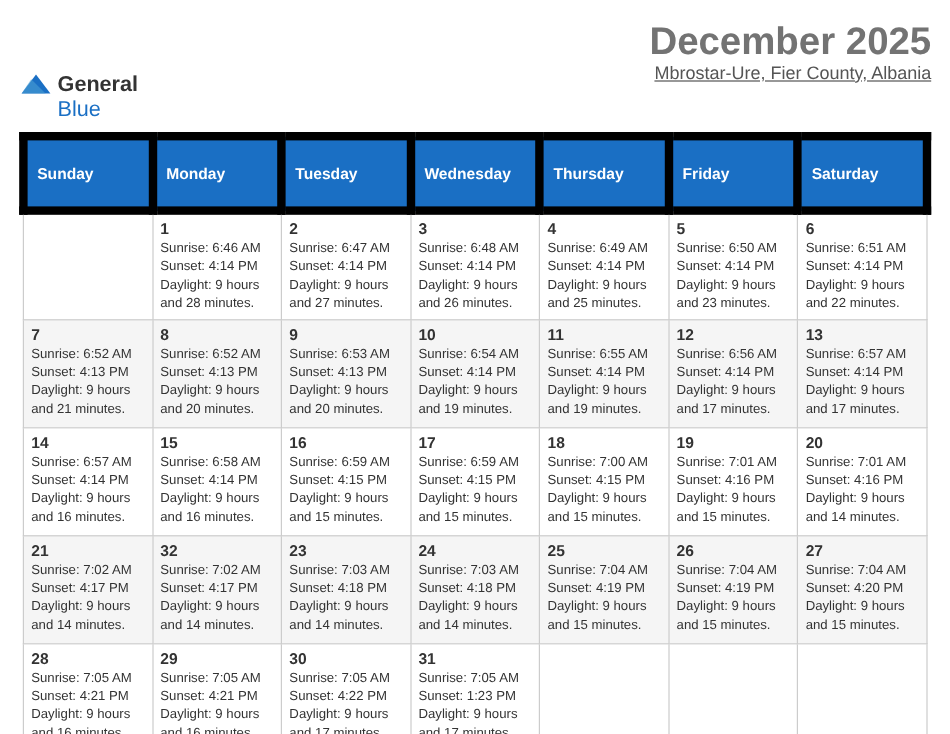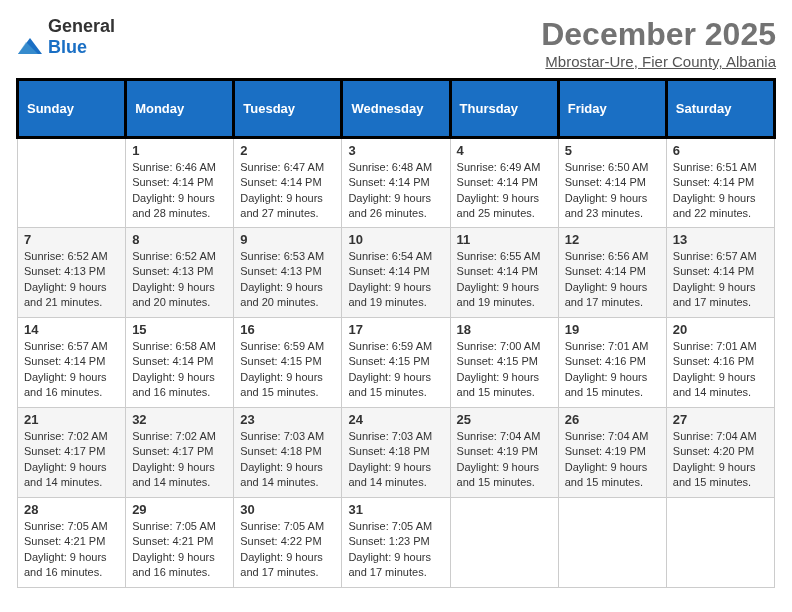--- a/index.html
+++ b/index.html
@@ -11,22 +11,23 @@
       padding: 16px;
     }
     .header {
       display: flex;
       justify-content: space-between;
       align-items: flex-start;
       margin-bottom: 8px;
     }
     .logo {
       display: flex;
-      align-items: flex-end;
+      align-items: flex-start;
       gap: 4px;
+      margin-top: 44px;
     }
     .logo-icon {
       width: 28px;
       height: 22px;
     }
     .title-block {
       text-align: right;
     }
     .month-year {
       font-size: 32px;
@@ -42,21 +43,21 @@
       width: 100%;
       border-collapse: collapse;
       border: 1px solid #ccc;
     }
     .calendar th {
       background-color: #1a6fc4;
       color: #fff;
       text-align: left;
       padding: 20px 8px;
       font-size: 13px;
-      border: 3px solid #000000;
+      border: 7px solid #000000;
     }
     .calendar td {
       vertical-align: top;
       padding: 4px 6px;
       border: 1px solid #ccc;
       width: calc(100% / 7);
       font-size: 11px;
       color: #333;
       height: 90px;
     }
@@ -80,21 +81,21 @@
 <body>
 
 <div class="header">
   <div class="logo">
     <svg class="logo-icon" viewBox="0 0 28 22" xmlns="http://www.w3.org/2000/svg">
       <polygon points="14,2 26,18 2,18" fill="#1a6fc4"></polygon>
       <polygon points="10,6 22,18 2,18" fill="#4a9fd4" opacity="0.6"></polygon>
     </svg>
     <div>
       <span style="font-size:18px;font-weight:bold;color:#333;">General</span><br>
-      <span style="font-size:18px;font-weight:bold;color:#1a6fc4;">Blue</span>
+      <span style="font-size:18px;font-weight:normal;color:#1a6fc4;">Blue</span>
     </div>
   </div>
   <div class="title-block">
     <div class="month-year">December 2025</div>
     <div class="location">Mbrostar-Ure, Fier County, Albania</div>
   </div>
 </div>
 
 <table class="calendar">
   <thead>

